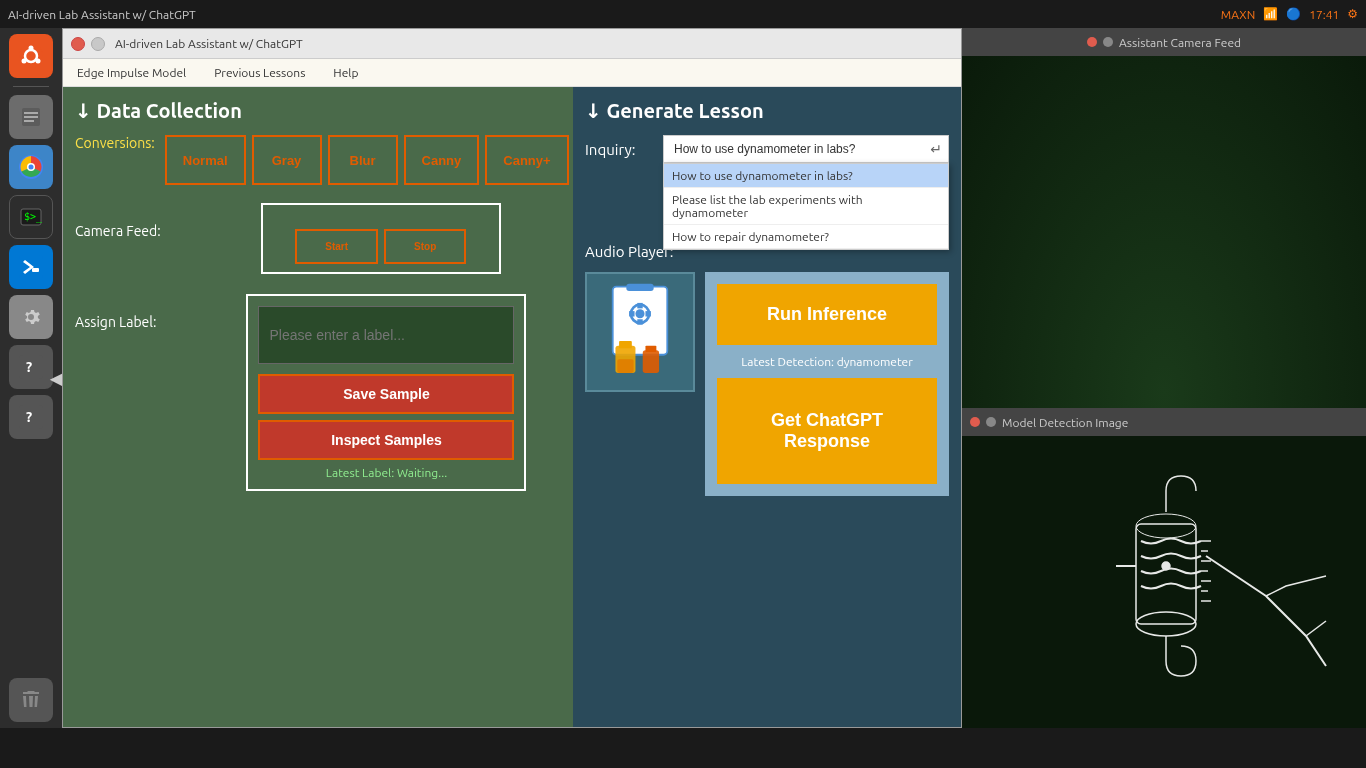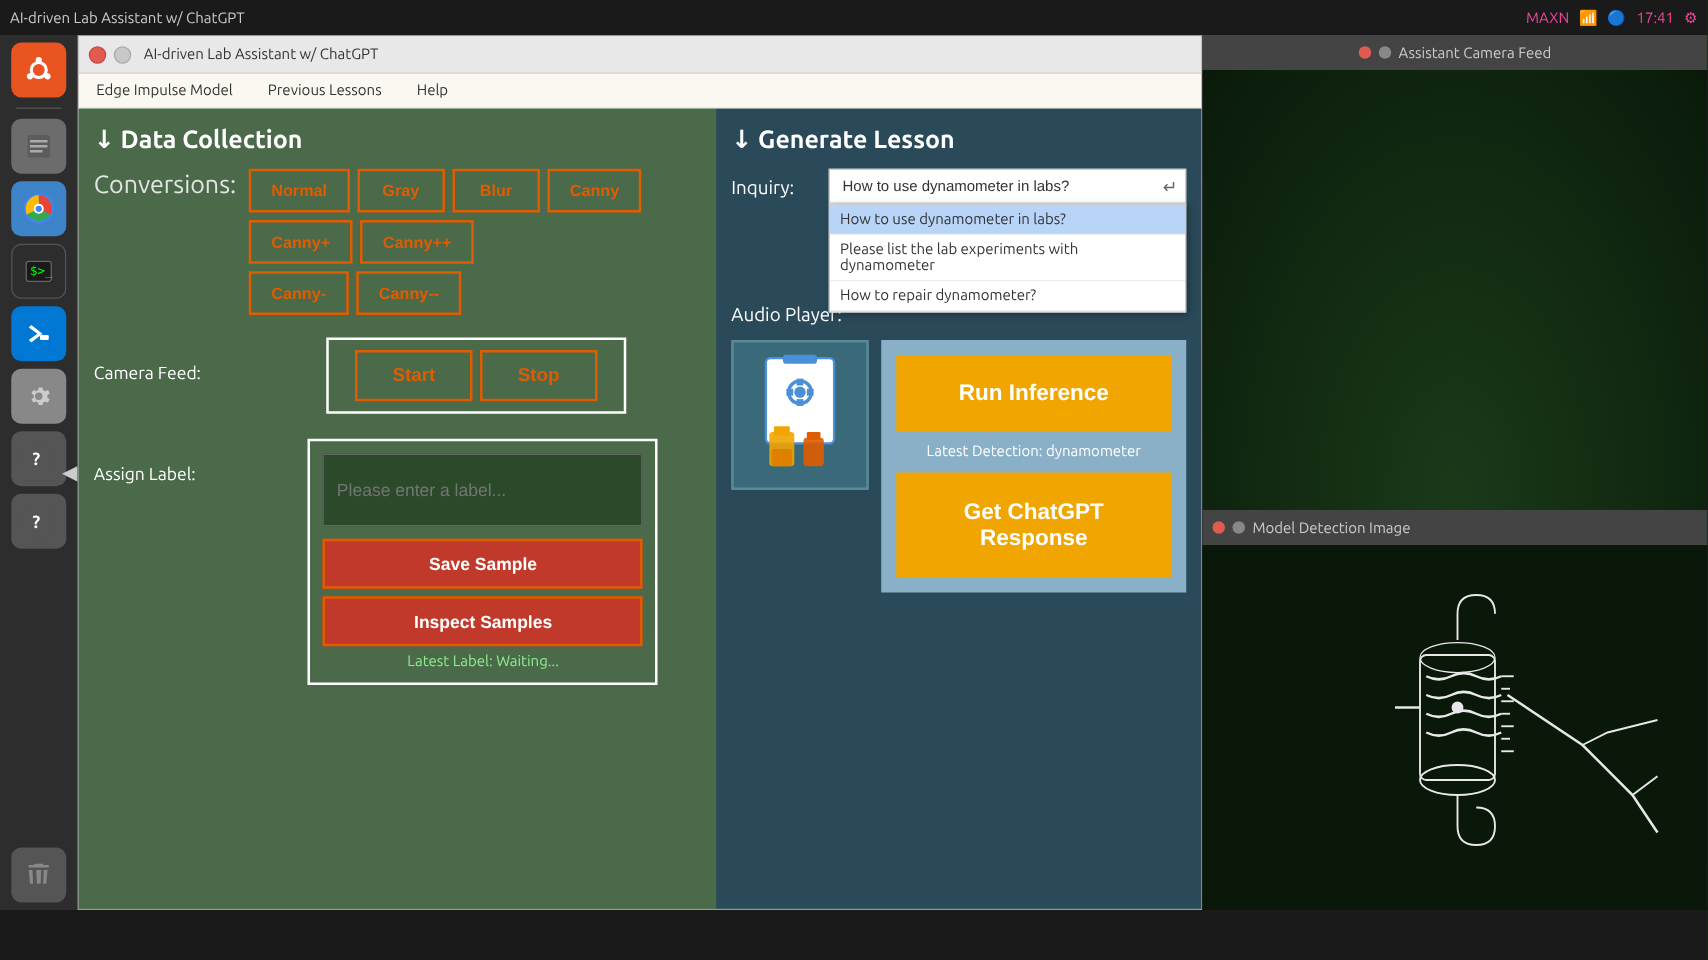--- a/index.html
+++ b/index.html
@@ -23,21 +23,21 @@
       align-items: center;
       justify-content: space-between;
       padding: 0 8px;
       z-index: 100;
     }
     .taskbar-title {
       color: #ccc;
       font-size: 12px;
     }
     .taskbar-right {
-      color: #ec4899;
+      color: #f97316;
       font-size: 12px;
       display: flex;
       gap: 8px;
       align-items: center;
     }
 
     
     .sidebar {
       position: absolute;
       top: 28px;
@@ -158,28 +158,28 @@
       color: #fff;
       font-size: 20px;
       font-weight: bold;
       margin-bottom: 12px;
       display: flex;
       align-items: flex-start;
       gap: 6px;
     }
 
     .conversions-label {
-      color: #e5e5e5;
-      font-size: 20px;
+      color: #fde047;
+      font-size: 14px;
       margin-bottom: 11px;
     }
 
     .conversion-buttons {
       display: flex;
-      flex-direction: column;
+      flex-direction: row;
       gap: 6px;
       margin-bottom: 10px;
       justify-content: center;
     }
     .conv-row {
       display: flex;
       gap: 6px;
     }
     .conv-btn {
       padding: 8px 16px;
@@ -209,23 +209,24 @@
     .camera-btn-row {
       display: flex;
       gap: 6px;
       justify-content: center;
     }
     .cam-btn {
       padding: 10px 28px;
       border: 2px solid #e05c00;
       background: transparent;
       color: #e05c00;
-      font-size: 15px;
+      font-size: 10px;
       font-weight: bold;
       cursor: pointer;
+      margin-top: 16px;
     }
 
     .assign-label-section {
       border: 2px solid #fff;
       padding: 10px;
       margin-left: 80px;
       width: 280px;
     }
     .assign-label-header {
       color: #fff;
@@ -377,21 +378,21 @@
       font-weight: bold;
       cursor: pointer;
     }
     .latest-detection {
       text-align: center;
       color: #fff;
       font-size: 12px;
     }
     .chatgpt-btn {
       width: 100%;
-      padding: 21px;
+      padding: 32px;
       background: #f0a500;
       color: #fff;
       border: none;
       font-size: 18px;
       font-weight: bold;
       cursor: pointer;
     }
 
     
     .right-camera-area {

